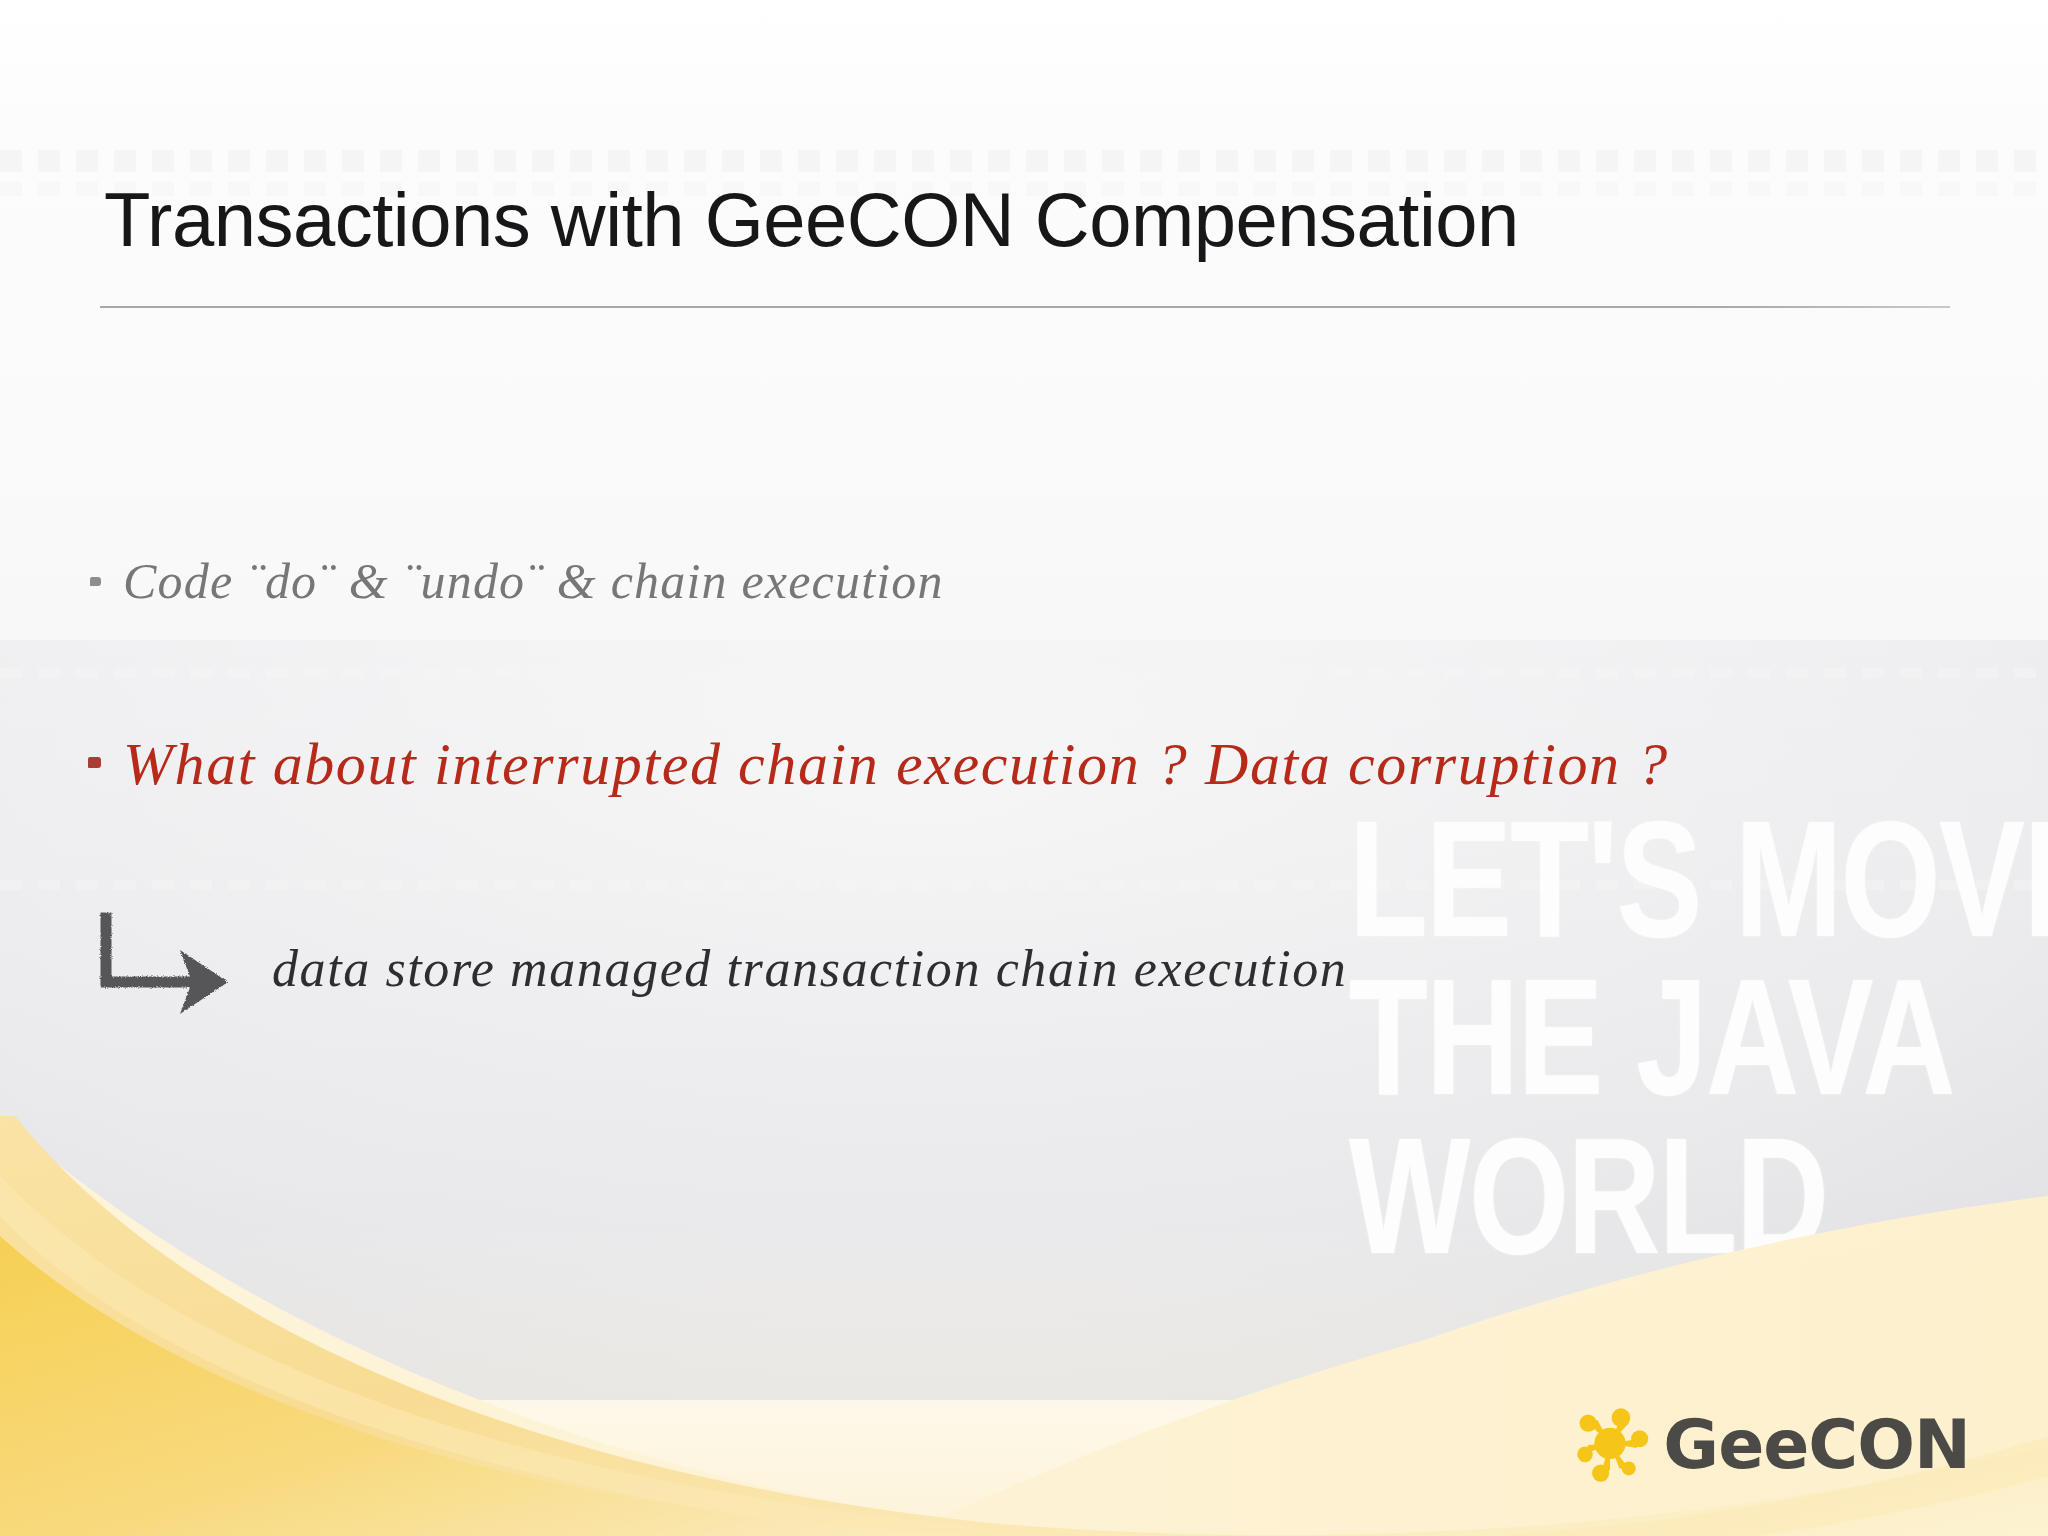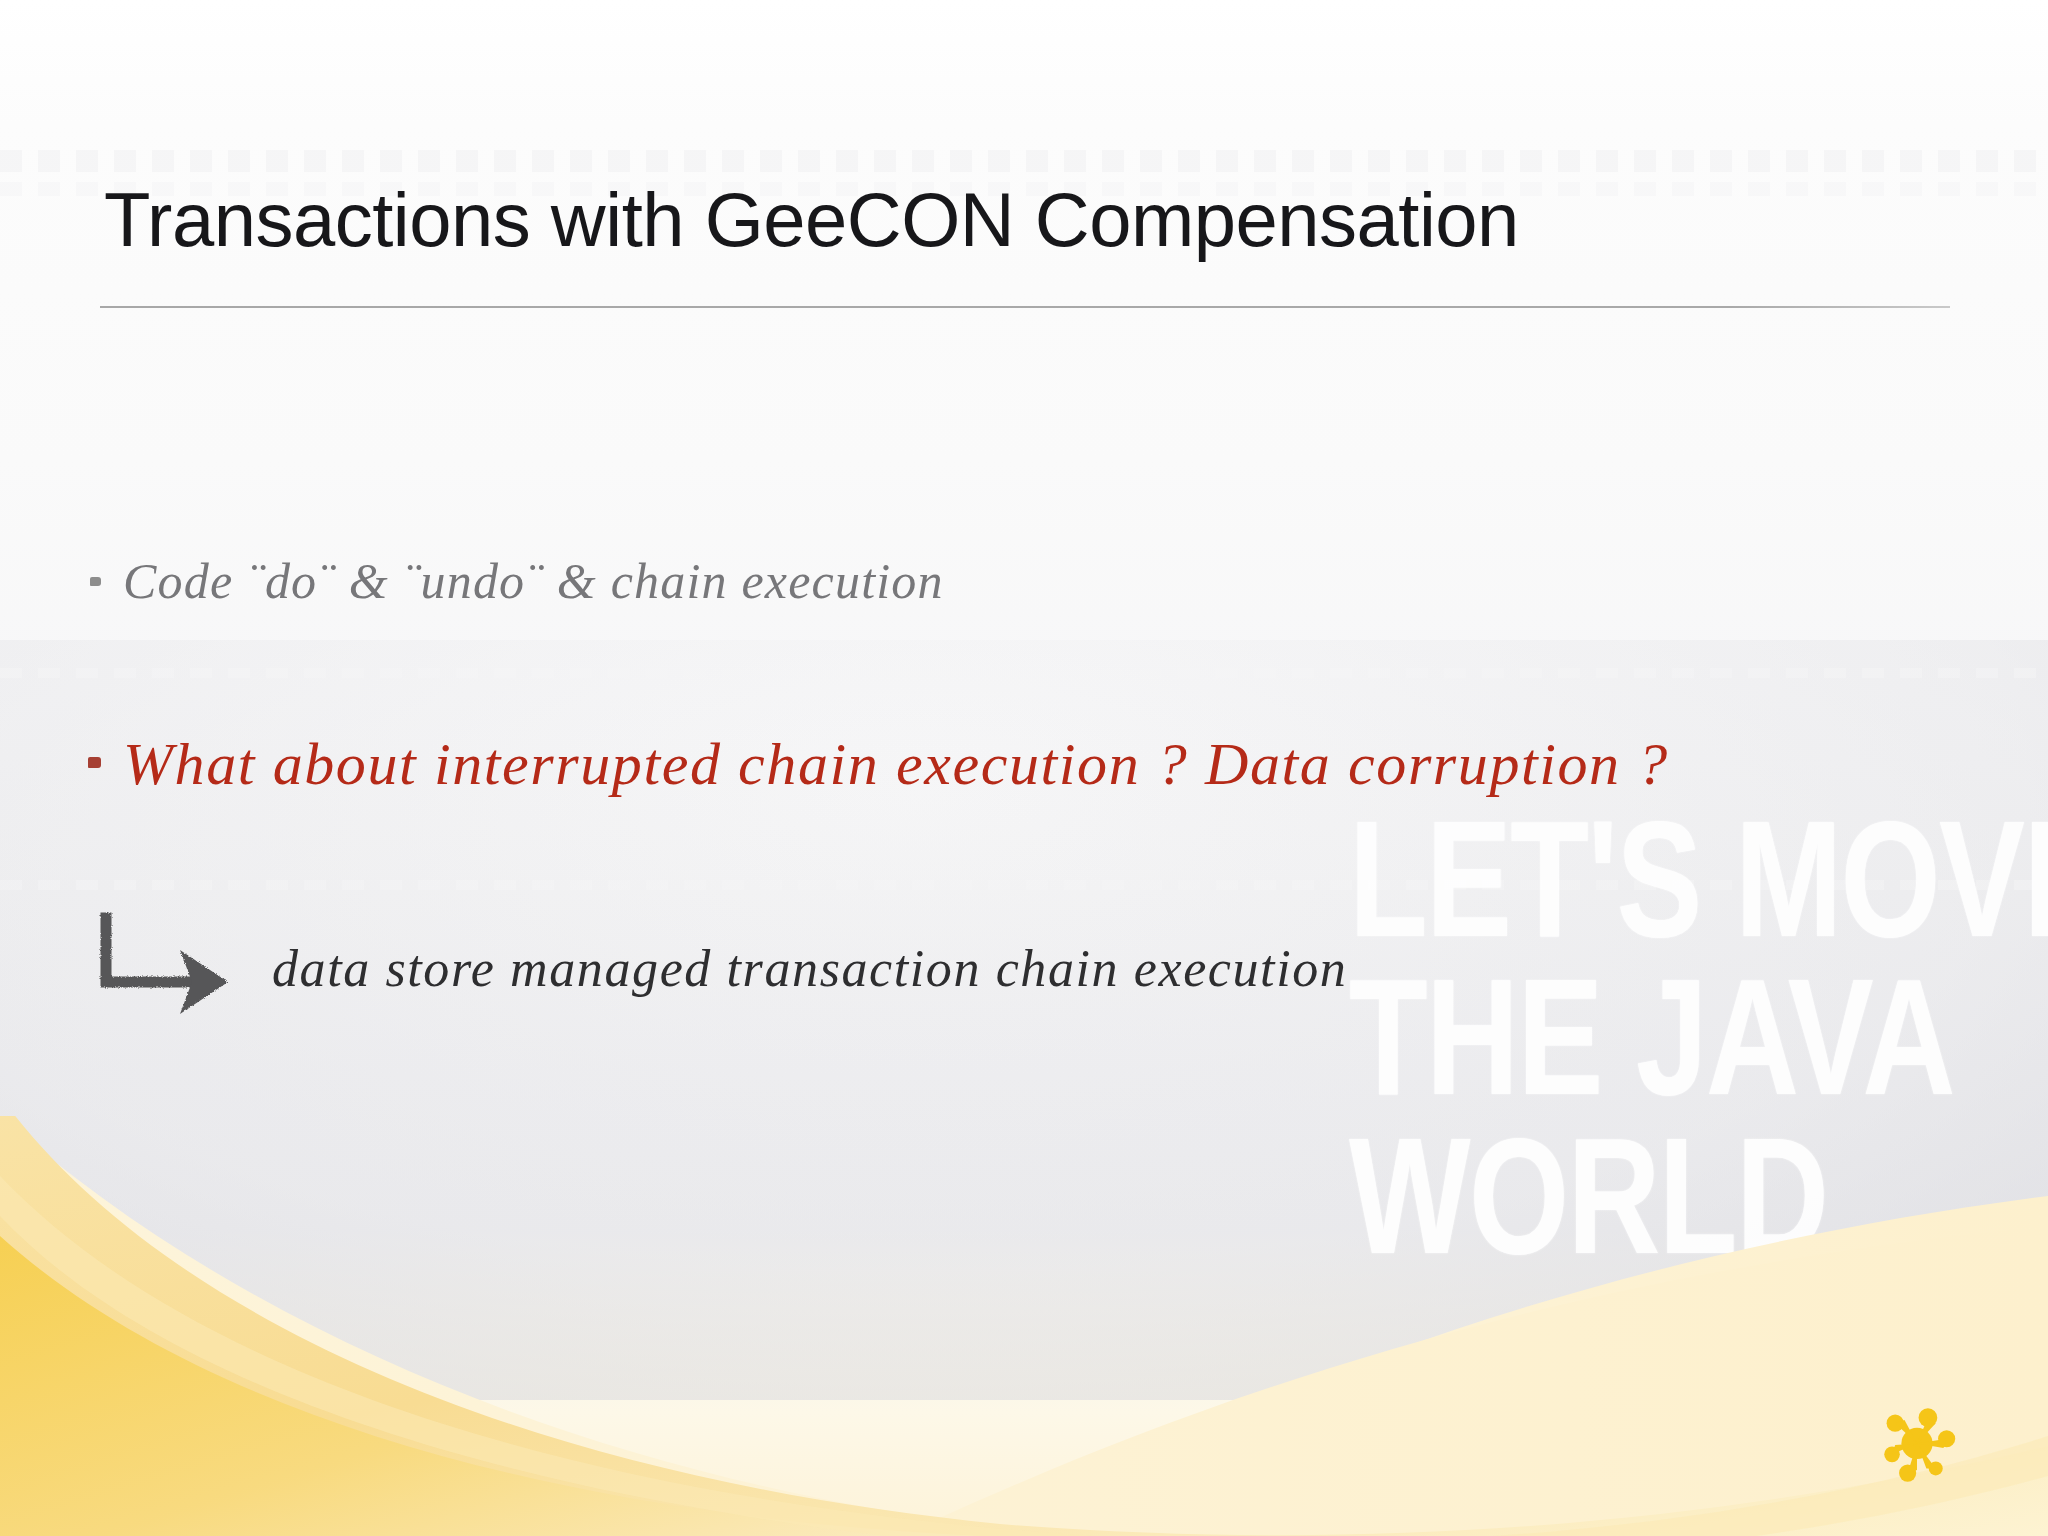--- a/index.html
+++ b/index.html
@@ -321,15 +321,16 @@
         <circle cx="38" cy="86" r="11"></circle>
         <circle cx="74" cy="80" r="9"></circle>
         <path d="M50,48 L22,22 L34,18 Z"></path>
         <path d="M50,48 L64,15 L74,22 Z"></path>
         <path d="M50,48 L88,42 L84,54 Z"></path>
         <path d="M50,48 L18,62 L22,50 Z"></path>
         <path d="M50,48 L38,86 L50,82 Z"></path>
         <path d="M50,48 L74,80 L62,80 Z"></path>
       </g>
     </svg>
+    <span class="logo-text">GeeCON</span>
   </div>
 
 </div>
 
 </body></html>

